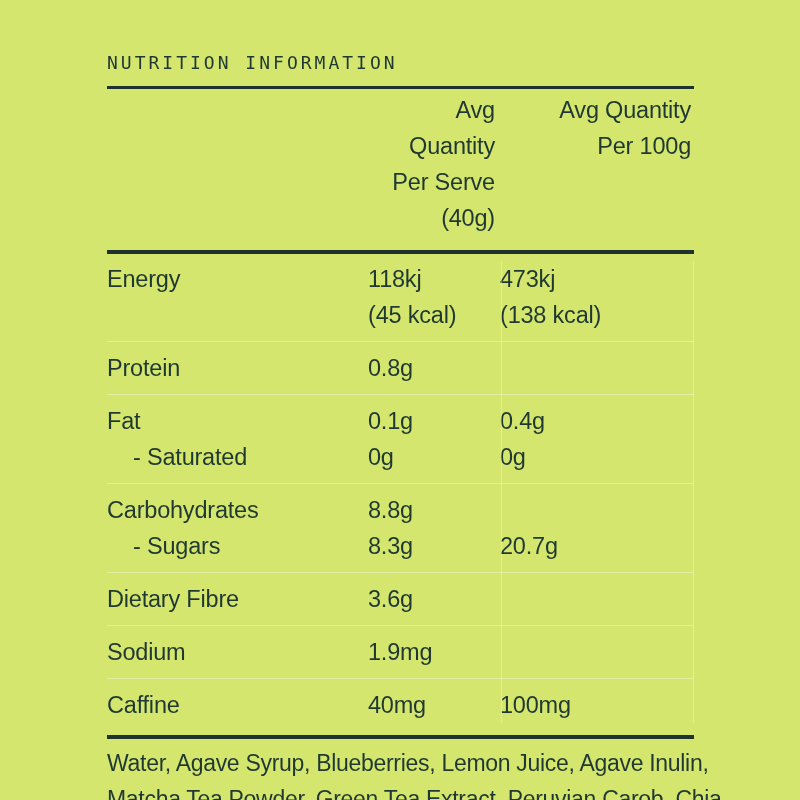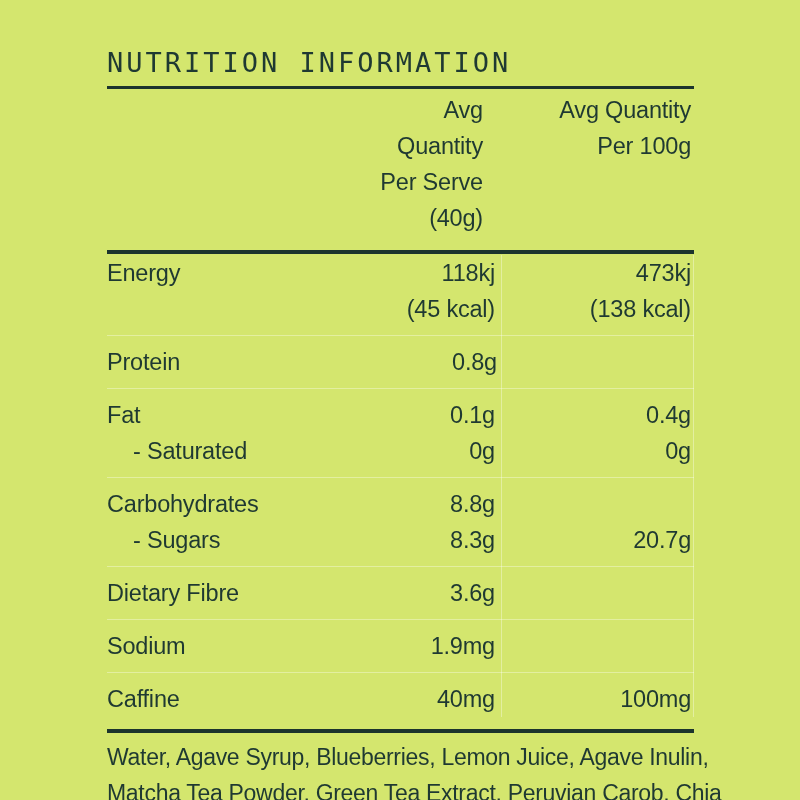--- a/index.html
+++ b/index.html
@@ -17,21 +17,21 @@
     background: #d4e66e;
   }
   .content {
     position: absolute;
     top: 46px;
     left: 107px;
     width: 587px;
   }
   .title {
     font-family: "DejaVu Sans Mono", monospace;
-    font-size: 27px;
+    font-size: 18px;
     line-height: 34px;
     letter-spacing: 3px;
     color: #1f3932;
     white-space: nowrap;
   }
   .rule {
     width: 587px;
     background: #1c342d;
     border: none;
   }
@@ -43,44 +43,44 @@
     display: grid;
     grid-template-columns: 1fr 132px 194px;
     width: 587px;
   }
   .cell {
     font-size: 23.5px;
     line-height: 36px;
     letter-spacing: -0.2px;
     color: #1f3932;
   }
-  .cell.val { text-align: right; }
+  .cell.val { }
   .cell.serve  { padding-right: 5px; }
   .cell.per100 { padding-right: 3px; }
 
-  .header-row { margin-top: 3px; gap: 12px; }
+  .header-row { margin-top: 3px; }
   .header-row .cell { text-align: right; }
 
   .tbody { position: relative; }
   .tbody .vline {
     position: absolute;
     top: 0; bottom: 0;
     width: 1px;
     background: rgba(255,255,255,0.35);
     pointer-events: none;
   }
   .vline-serve  { left: 394px; }
   .vline-per100 { left: 586px; }
 
   .row.group {
     margin-top: 8px;
     border-top: 1px solid rgba(255,255,255,0.35);
     padding-top: 8px;
   }
-  .row.first { margin-top: 1px; border-top: none; padding-top: 0; }
+  .row.first { margin-top: 7px; border-top: none; padding-top: 0; }
   .row.subrow .label { padding-left: 26px; }
 
   .ingredients {
     margin-top: 6px;
     font-size: 23px;
     line-height: 36px;
     letter-spacing: -0.3px;
     white-space: nowrap;
   }
 </style>

